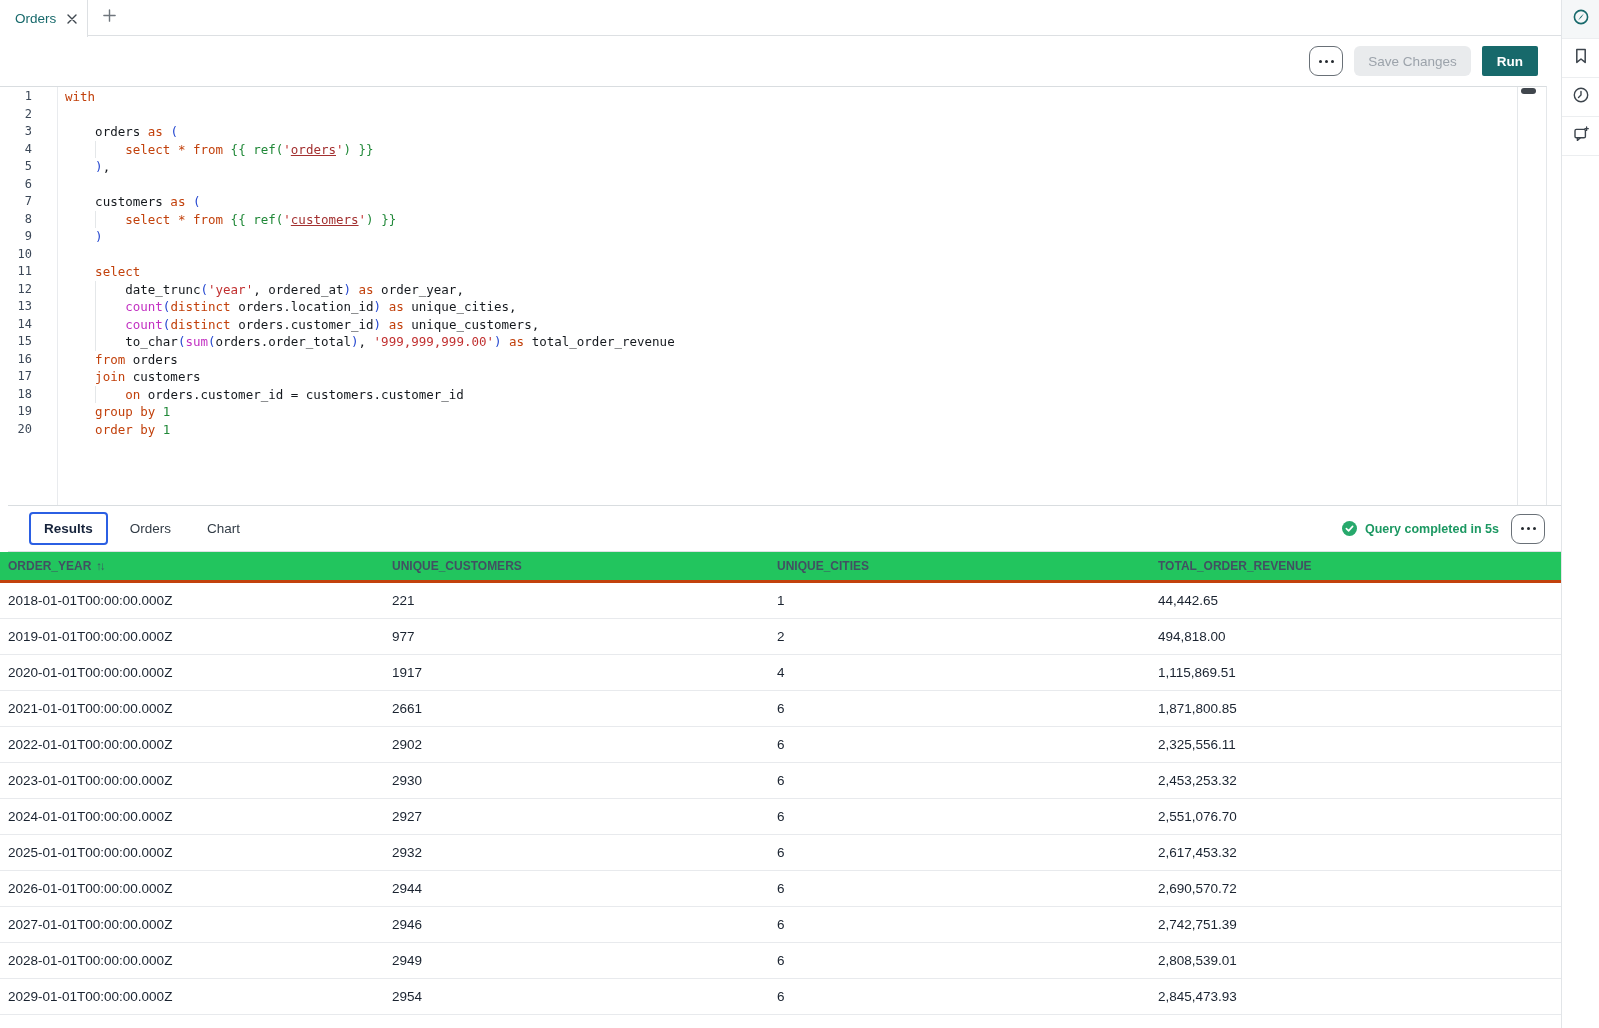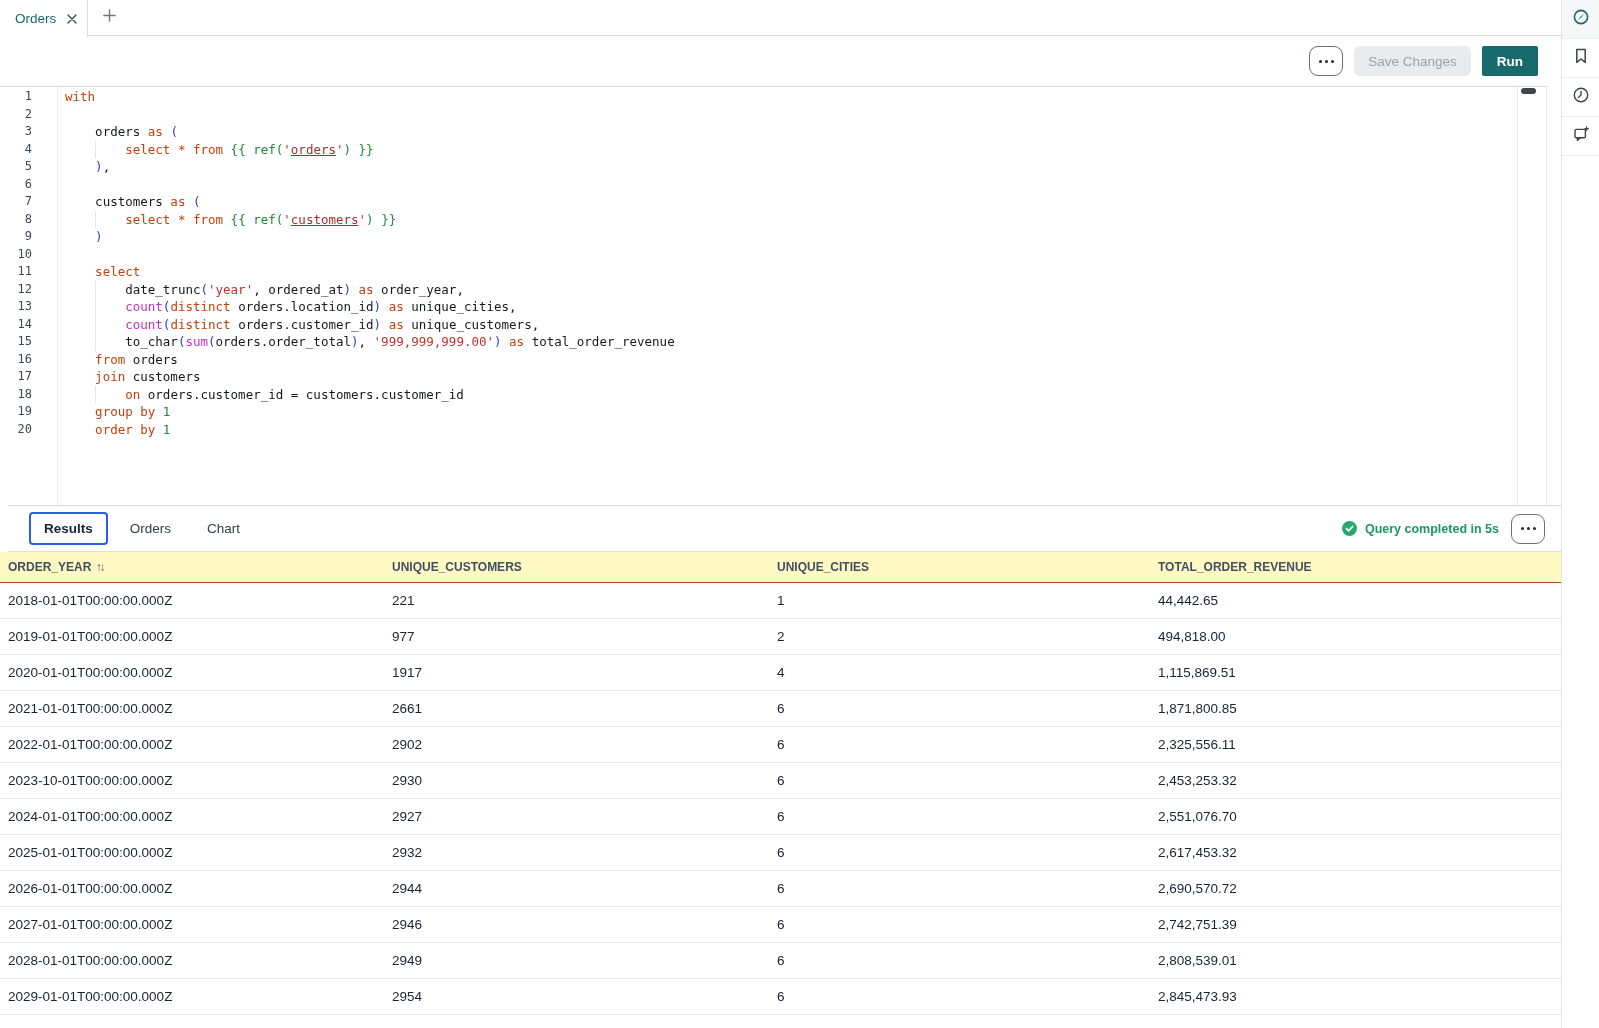--- a/index.html
+++ b/index.html
@@ -70,21 +70,21 @@
   .rtab-active { border:2px solid #2B5FE3; border-radius:4px; padding:7px 13px;
                  font-weight:700; color:#16233B; font-size:13.5px; background:#fff; }
   .rtab { padding:7px 14px; margin-left:8px; color:#333D47; font-size:13.5px; }
   .rstatus { margin-left:auto; display:flex; align-items:flex-end; gap:8px;
              color:#1C9862; font-size:12.5px; font-weight:600; }
   .check { width:15px; height:15px; border-radius:50%; background:#27A96C;
            display:flex; align-items:center; justify-content:center; flex:none; }
   .btn-more2 { margin-left:12px; }
 
   
-  .thead { height:31px; background:#fef9c3; border-bottom:1px solid #c2410c;
+  .thead { height:31px; background:#22c55e; border-bottom:3px solid #c2410c;
            display:grid; grid-template-columns:384px 385px 381px 1fr; align-items:center; }
   .th { padding-left:8px; display:flex; gap:5px; align-items:center;
         font-size:12px; font-weight:700; color:#425062; }
   .sort { font-size:11.5px; letter-spacing:-2px; color:#425062; font-weight:400; }
   .trow { height:36px; border-bottom:1px solid #E8EAED; display:grid;
           grid-template-columns:384px 385px 381px 1fr; align-items:center; }
   .tcell { padding-left:8px; font-size:13.5px; color:#1A2330; white-space:nowrap; overflow:hidden; }
 </style>
 </head>
 <body>
@@ -264,21 +264,21 @@
           <div class="tcell">6</div>
           <div class="tcell">1,871,800.85</div>
         </div>
         <div class="trow">
           <div class="tcell">2022-01-01T00:00:00.000Z</div>
           <div class="tcell">2902</div>
           <div class="tcell">6</div>
           <div class="tcell">2,325,556.11</div>
         </div>
         <div class="trow">
-          <div class="tcell">2023-10-01T00:00:00.000Z</div>
+          <div class="tcell">2023-01-01T00:00:00.000Z</div>
           <div class="tcell">2930</div>
           <div class="tcell">6</div>
           <div class="tcell">2,453,253.32</div>
         </div>
         <div class="trow">
           <div class="tcell">2024-01-01T00:00:00.000Z</div>
           <div class="tcell">2927</div>
           <div class="tcell">6</div>
           <div class="tcell">2,551,076.70</div>
         </div>

